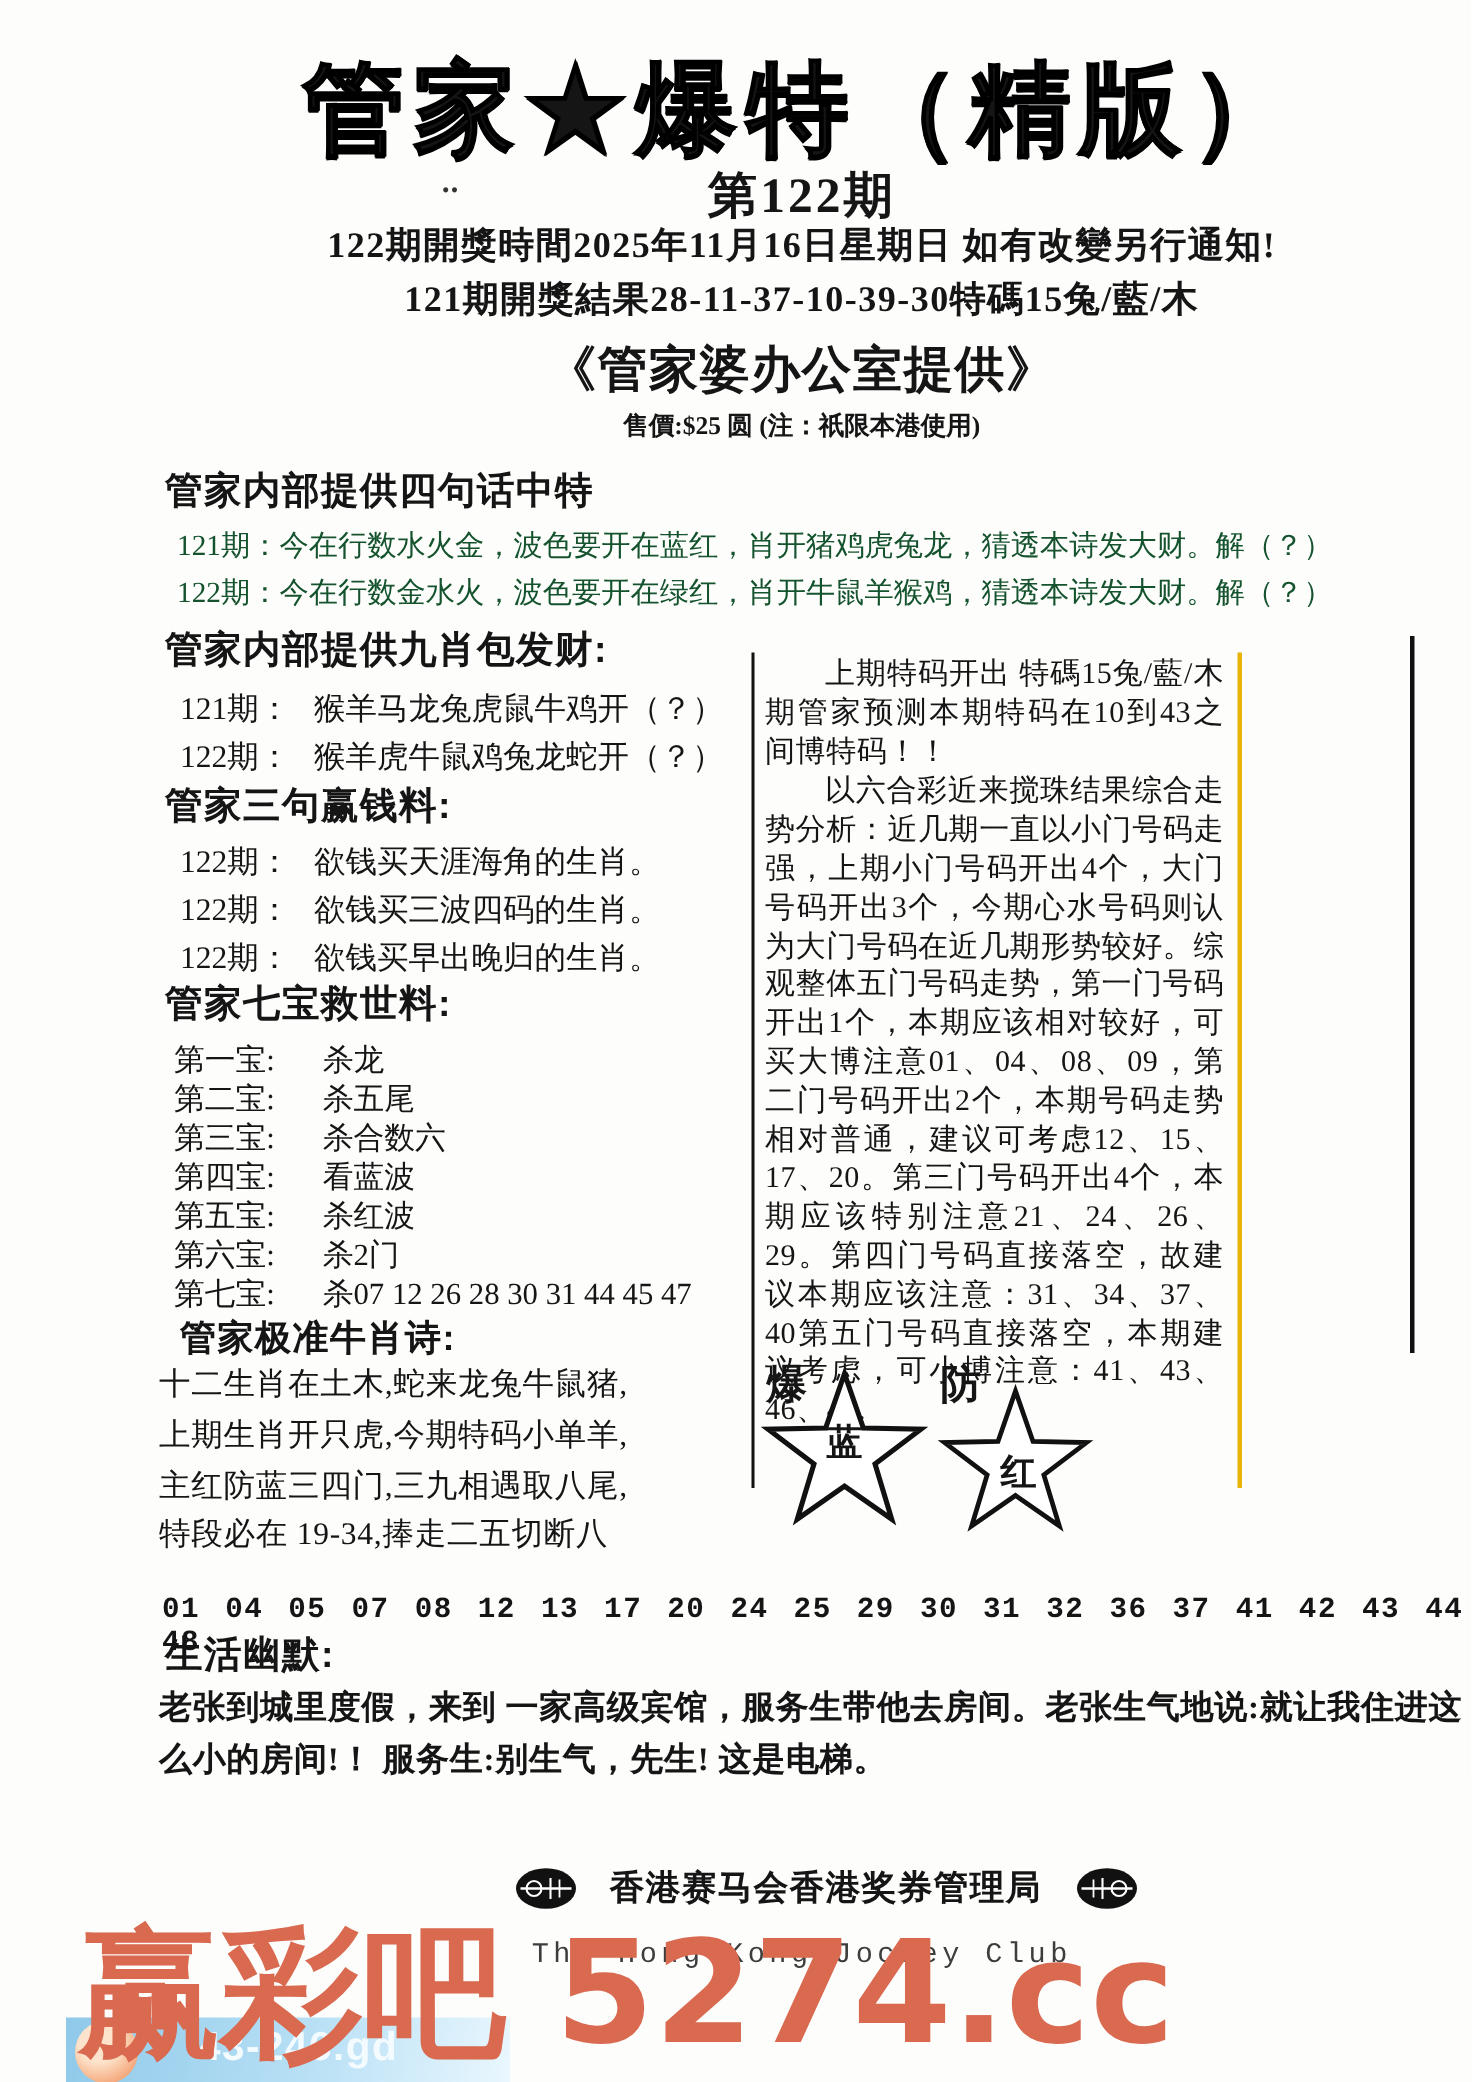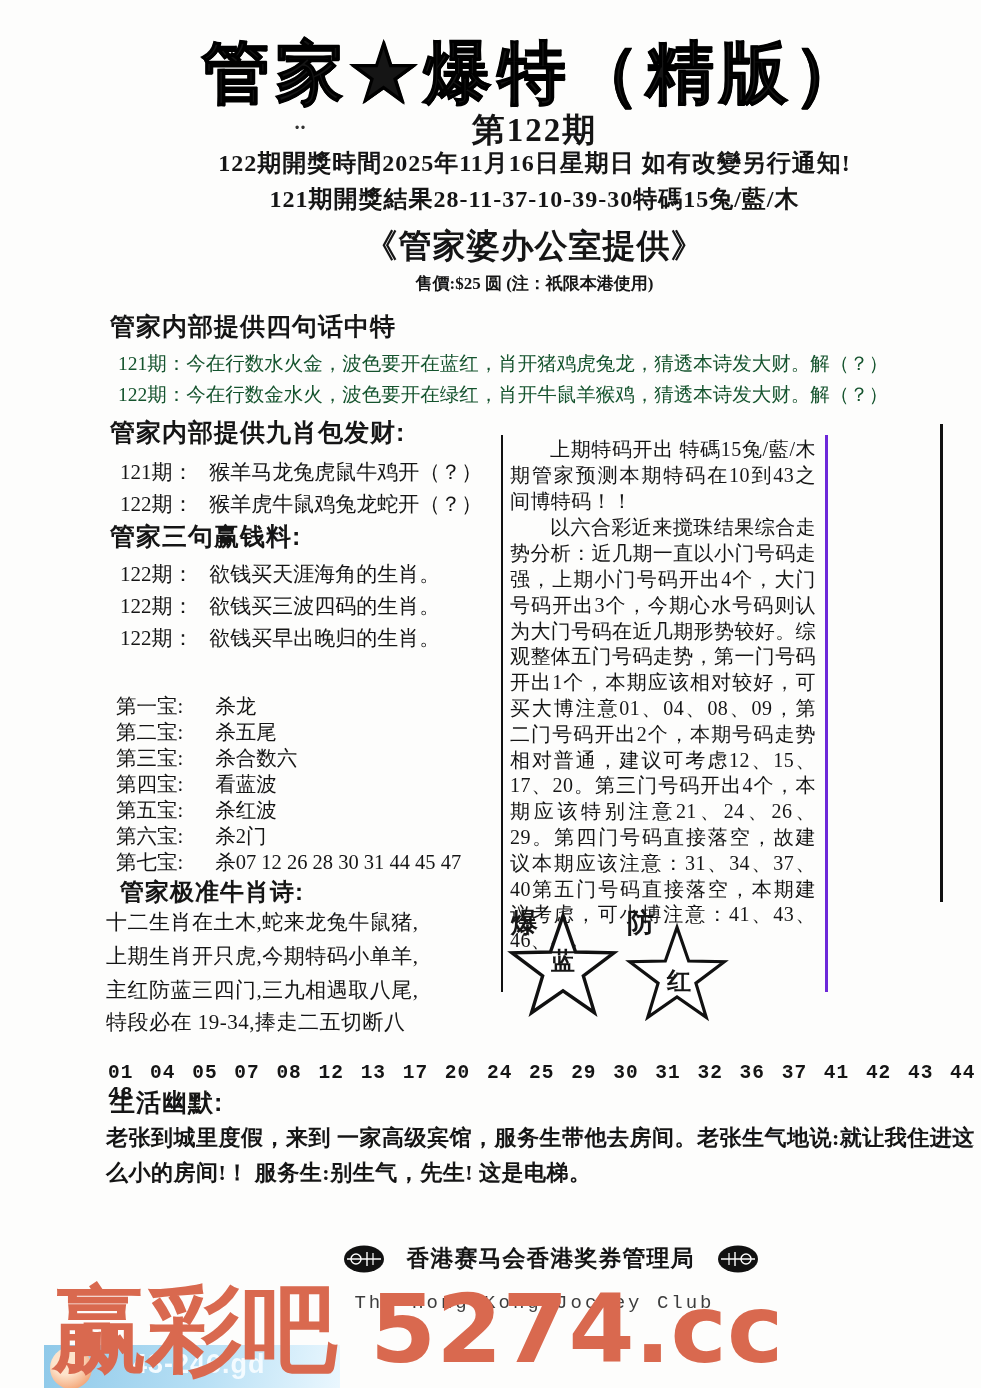--- a/index.html
+++ b/index.html
@@ -22,21 +22,21 @@
       font-size:25px;letter-spacing:1px;}
   .body-line{font-size:19.5px;color:#14532d;}
   .row-label{display:inline-block;min-width:84px;}
 
   .left-row{font-size:21px;}
   .seven-row{font-size:20.5px;}
   .seven-label{display:inline-block;min-width:94px;}
   .poem-line{font-size:21px;letter-spacing:0.5px;}
 
   .right-box{left:457px;top:435px;width:322px;height:557px;
-      border-left:2.5px solid #111;border-right:3px solid #6d28d9;}
+      border-left:2.5px solid #111;border-right:3px solid #eab308;}
   .right-text{position:absolute;left:7px;top:2px;width:306px;
       font-size:20px;line-height:25.8px;letter-spacing:0.4px;text-align:justify;}
   .para-indent{text-indent:2em;margin:0 0 1px 0;}
 
   .stars{position:absolute;left:0px;top:462px;width:322px;height:150px;}
   .star-label{position:absolute;font-size:27px;font-weight:800;}
   .star-fill{position:absolute;font-size:24px;font-weight:800;}
 
   .range-head{left:66px;top:1032px;}
   .range-nums{left:64px;top:1062px;font-size:19.5px;font-weight:800;word-spacing:4px;
@@ -99,20 +99,21 @@
   </div>
   <div class="abs left-row" style="left:76px;top:592px;">
     <span class="row-label">122期：</span>
     <span>欲钱买三波四码的生肖。</span>
   </div>
   <div class="abs left-row" style="left:76px;top:624px;">
     <span class="row-label">122期：</span>
     <span>欲钱买早出晚归的生肖。</span>
   </div>
 
+  <div class="abs sec-head" style="left:66px;top:652px;">管家七宝救世料:</div>
   <div class="abs seven-row" style="left:72px;top:692px;">
     <span class="seven-label">第一宝:</span>
     <span>杀龙</span>
   </div>
   <div class="abs seven-row" style="left:72px;top:718px;">
     <span class="seven-label">第二宝:</span>
     <span>杀五尾</span>
   </div>
   <div class="abs seven-row" style="left:72px;top:744px;">
     <span class="seven-label">第三宝:</span>

